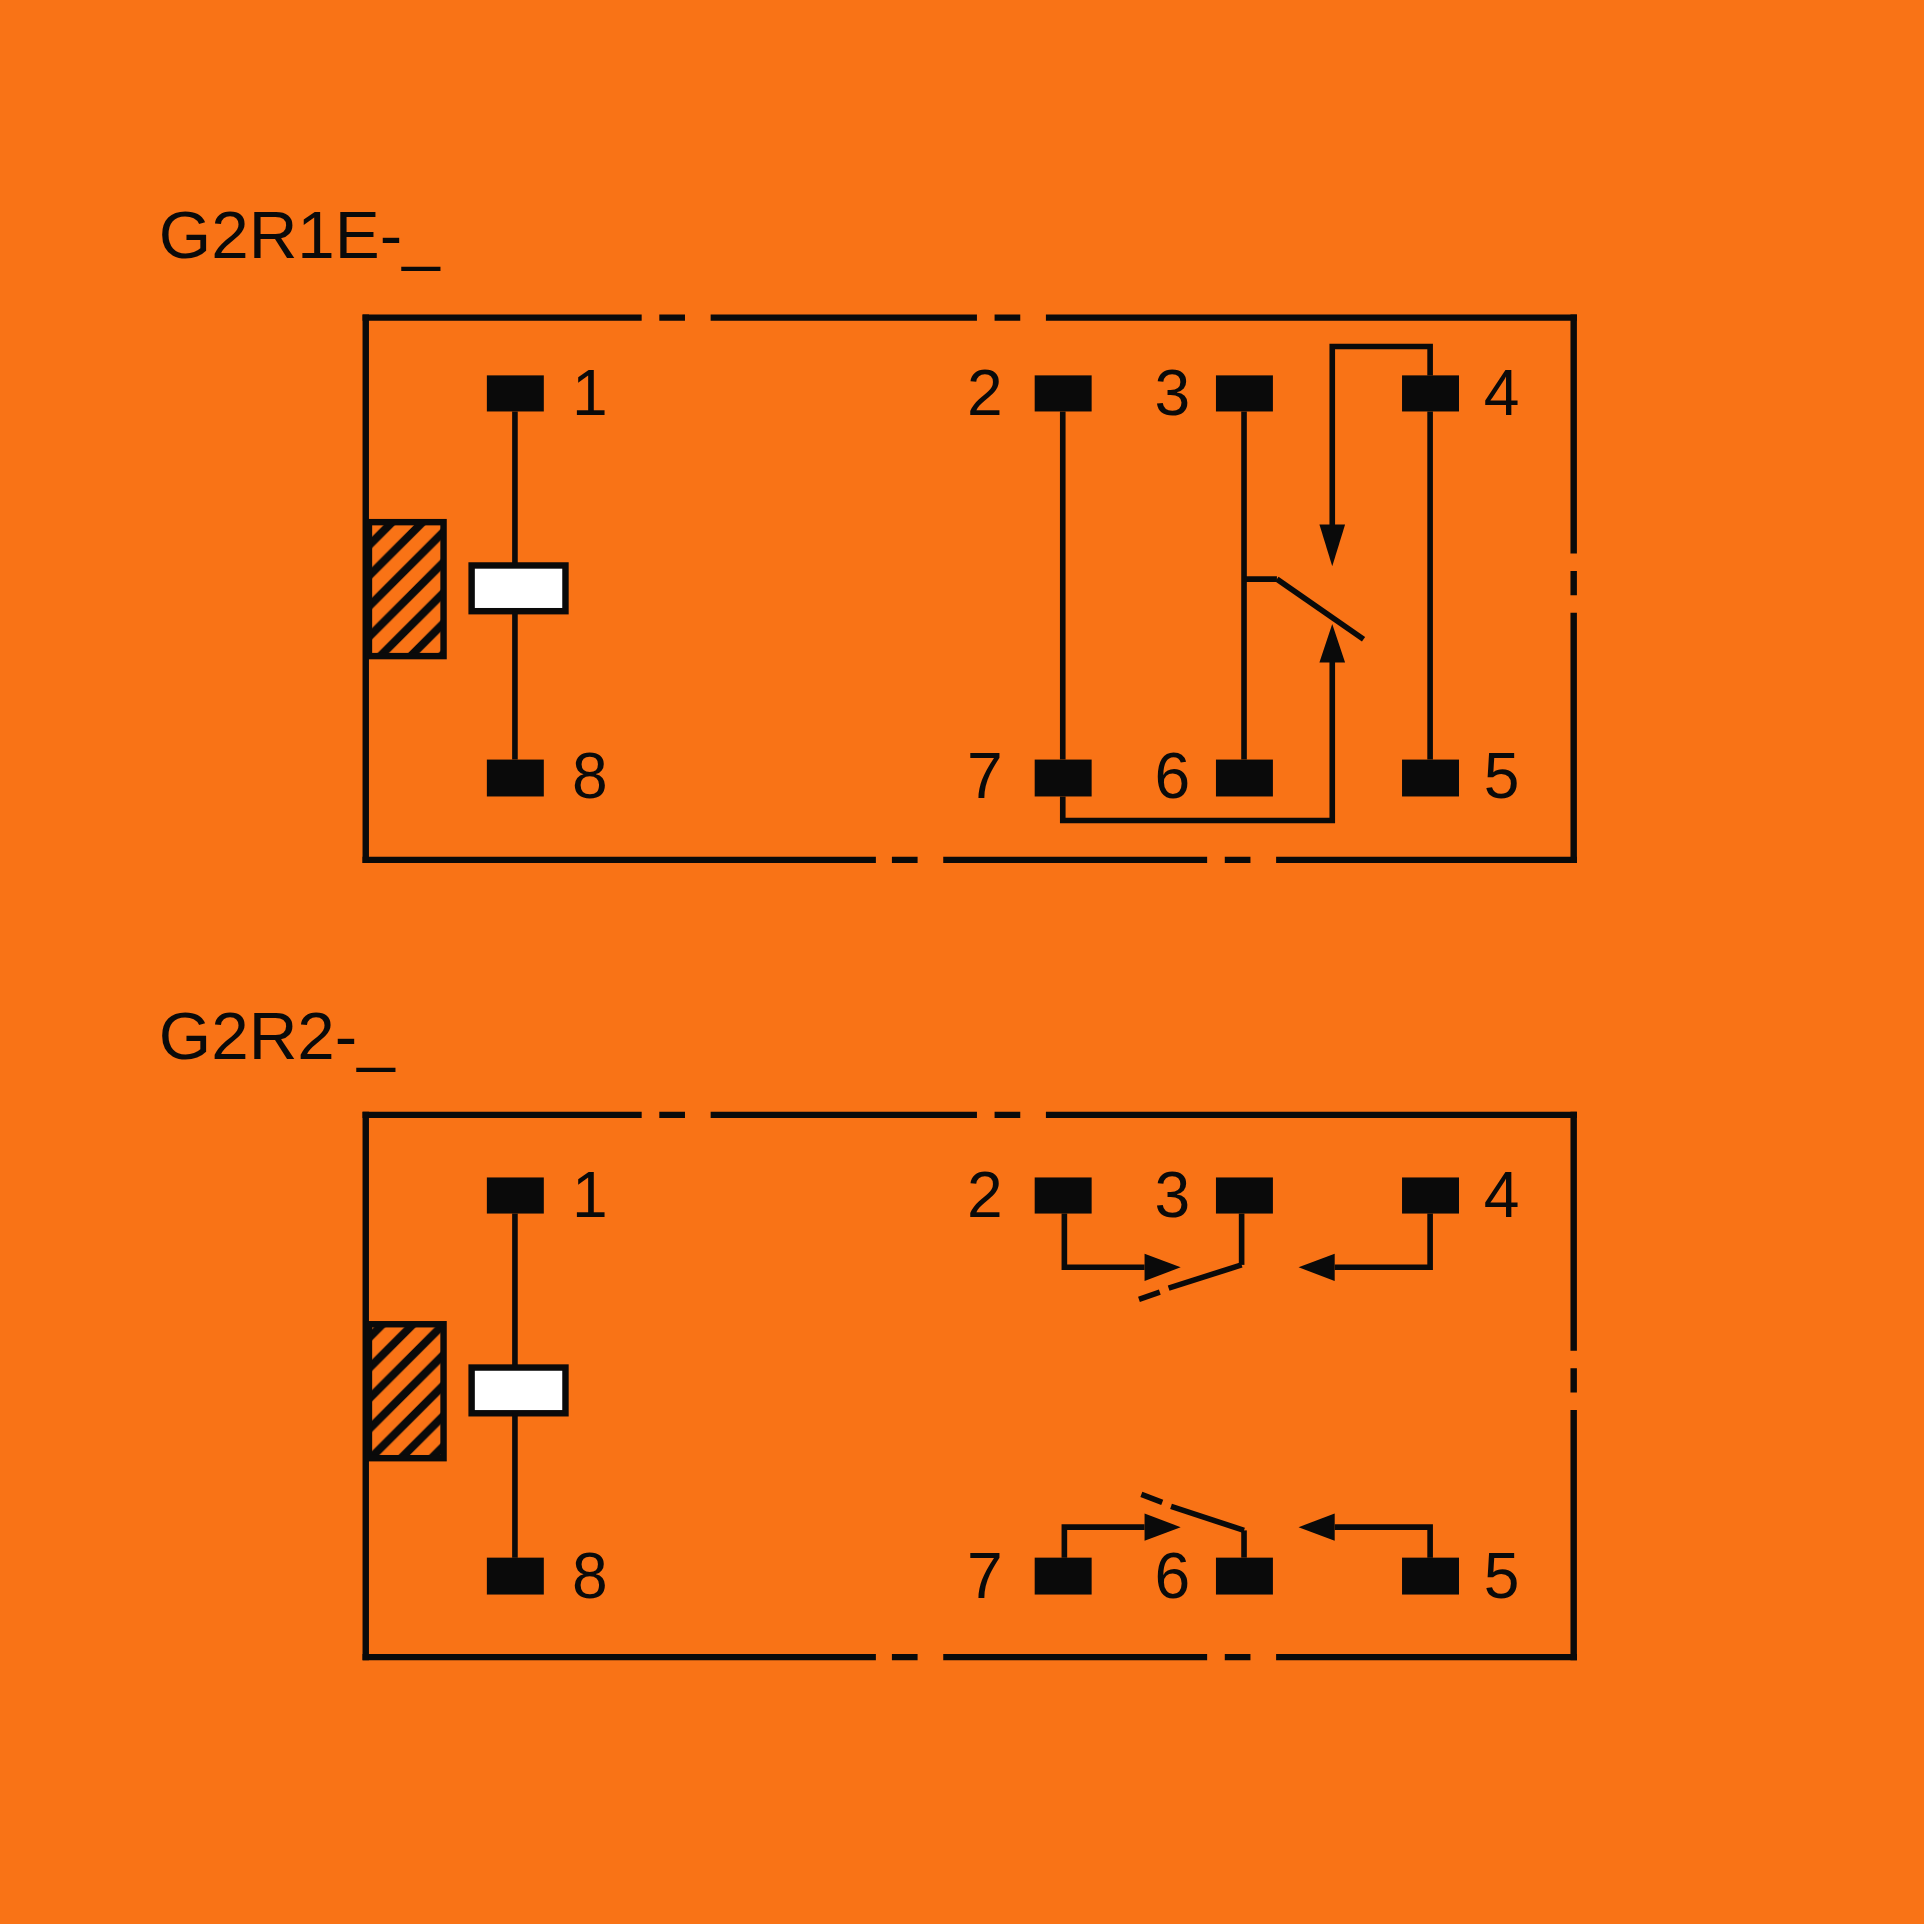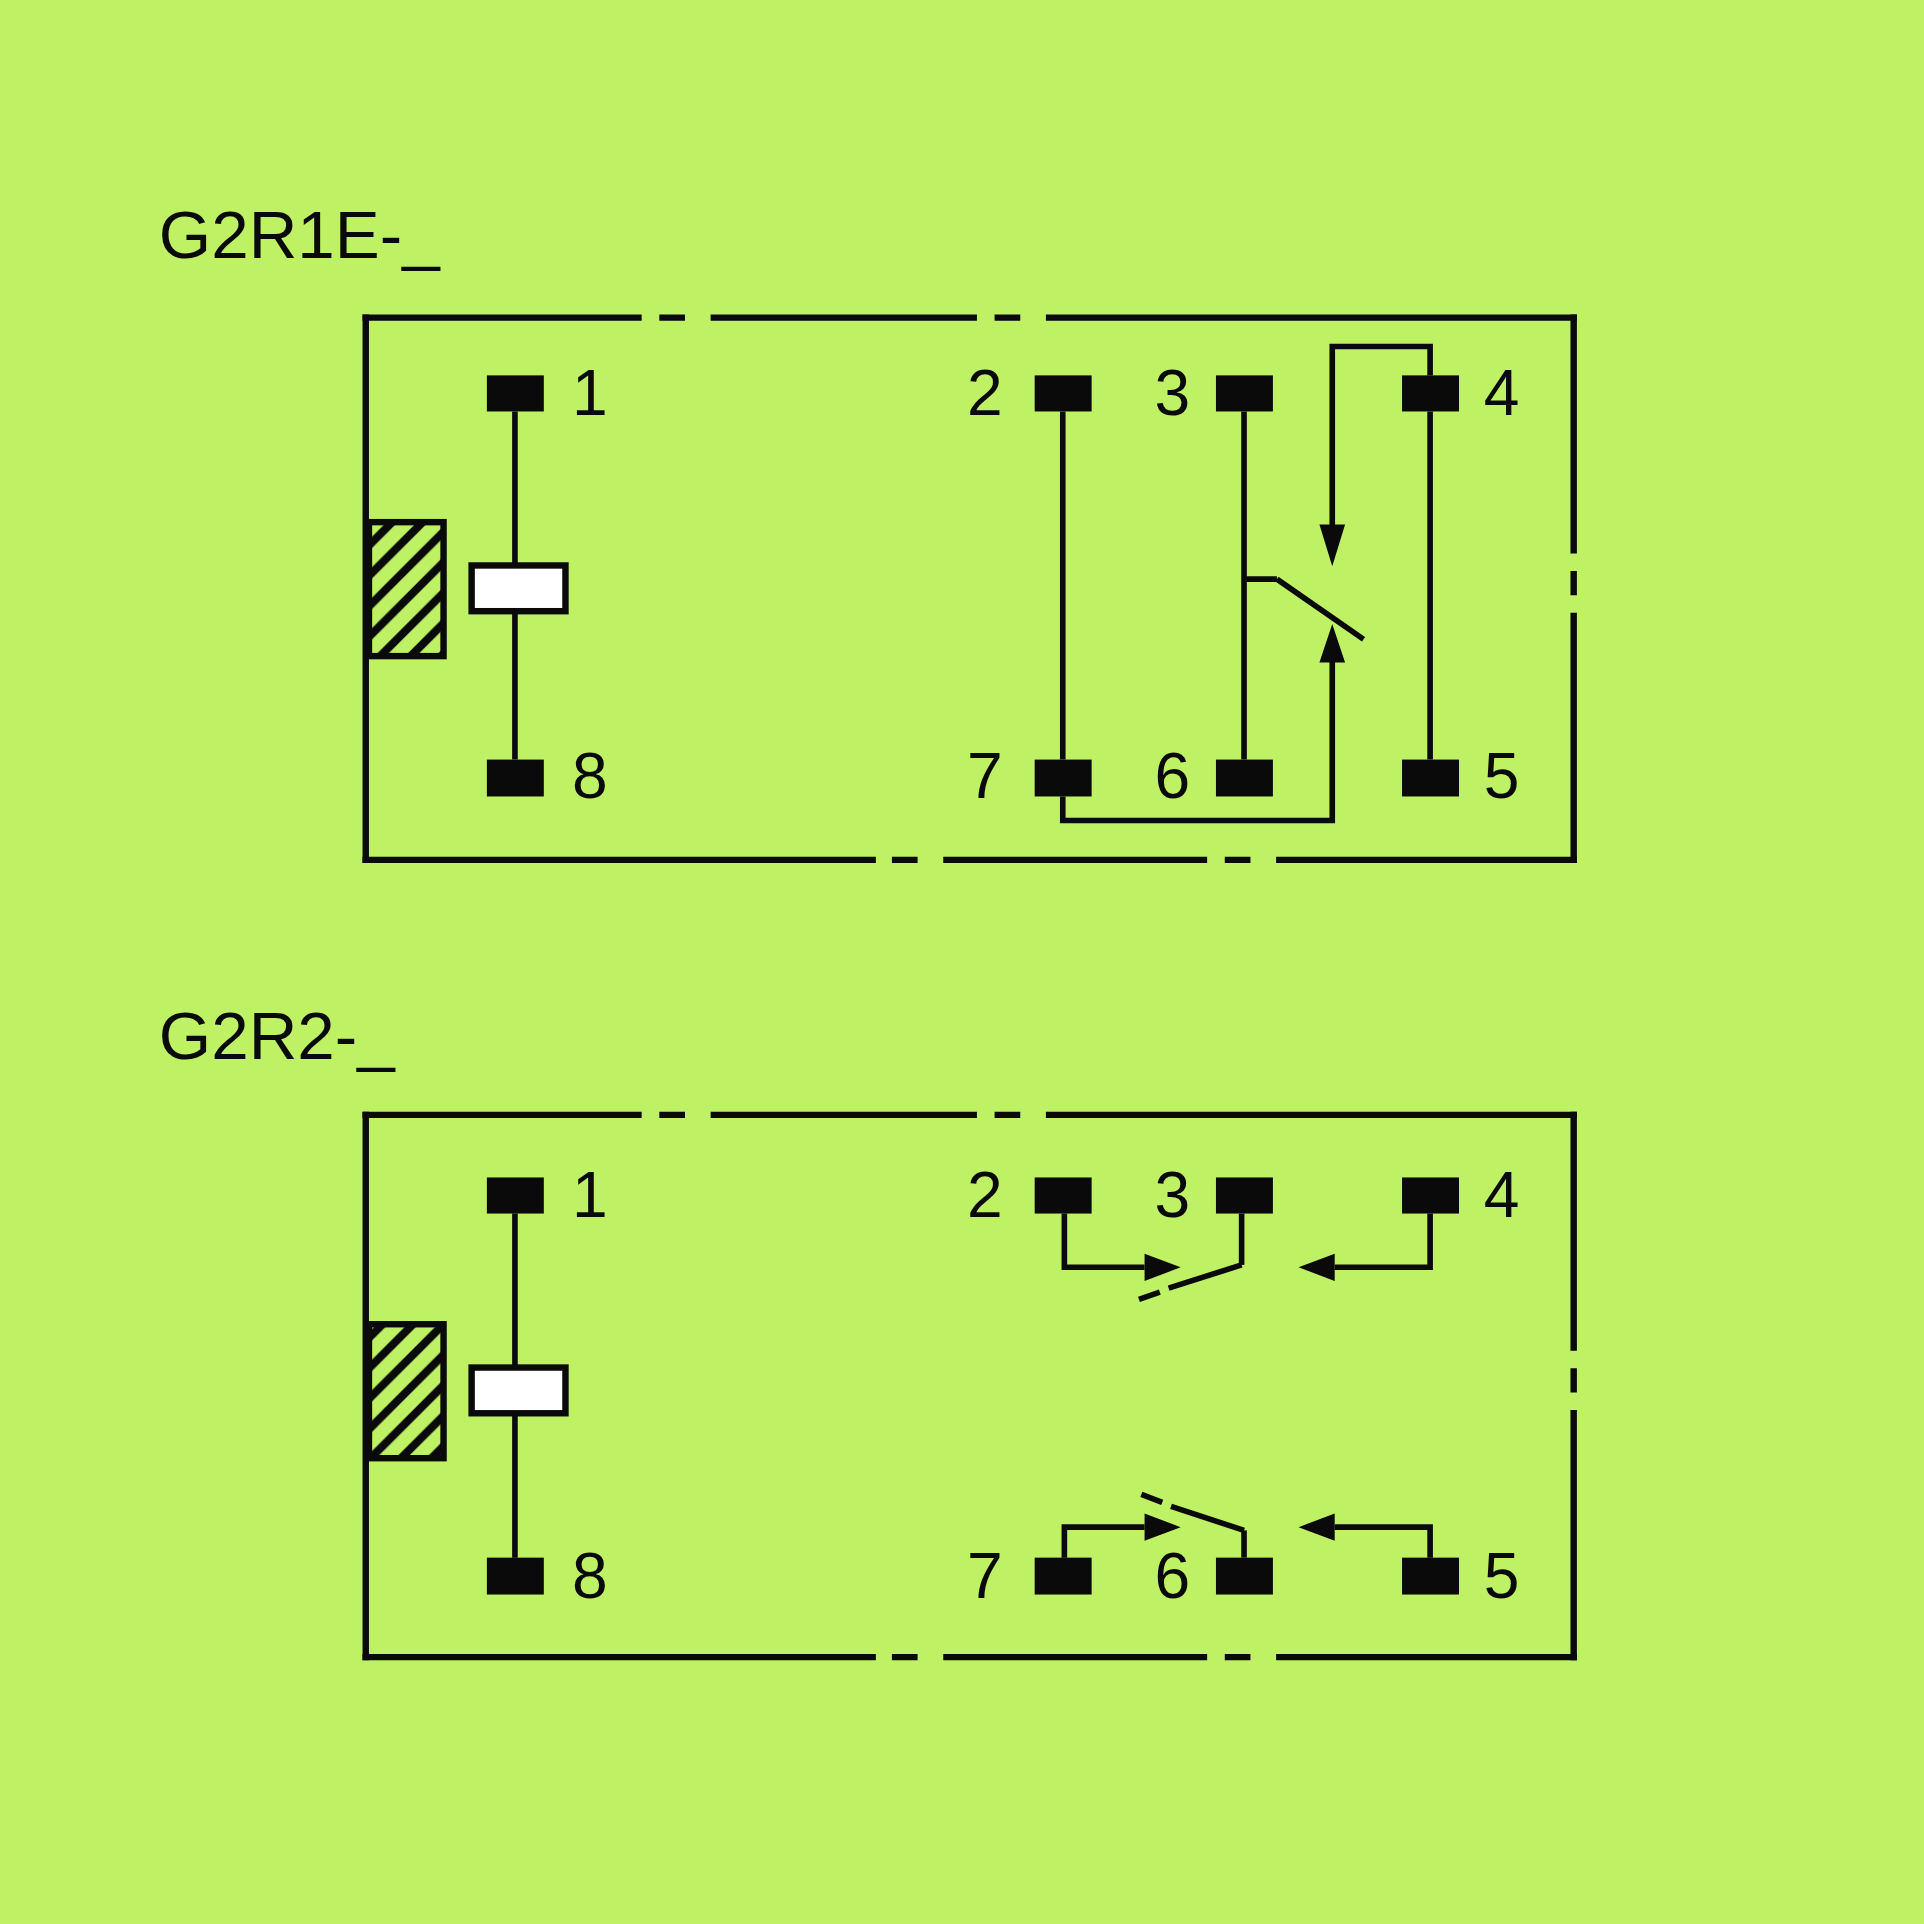--- a/index.html
+++ b/index.html
@@ -6,21 +6,21 @@
     margin: 0;
     padding: 0;
     background: #ffffff;
     width: 1925px;
     height: 1925px;
   }
   #stage {
     position: relative;
     width: 1925px;
     height: 1925px;
-    background: #bef264;
+    background: #f97316;
     overflow: hidden;
     text-decoration: underline;
   }
   svg { display: block; }
   svg text {
     font-family: "Liberation Sans", sans-serif;
     fill: #0a0a0a;
   }
   .title-text { font-size: 84px; }
   .pin-text   { font-size: 80px; }

